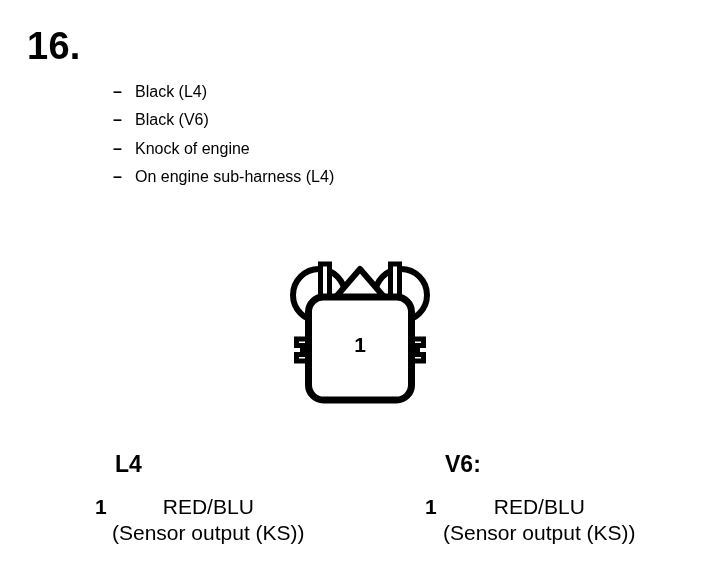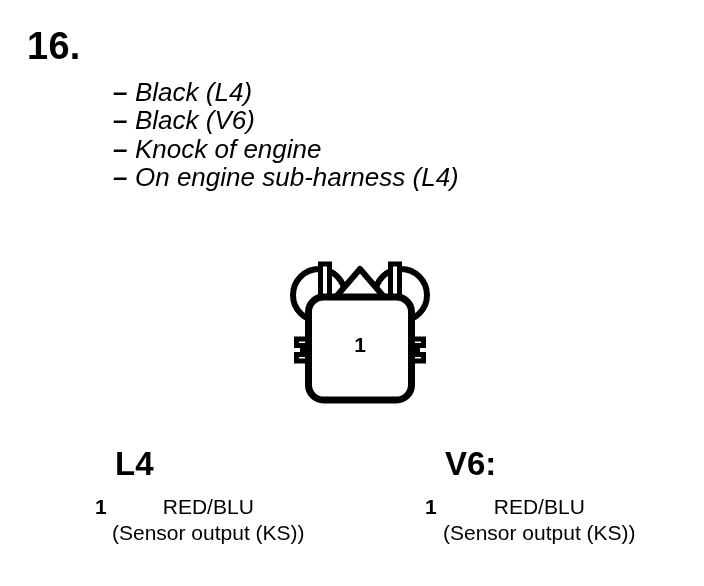--- a/index.html
+++ b/index.html
@@ -13,33 +13,33 @@
   .abs { position:absolute; }
 
   
   .section-number, .page-title {
     font-size:38px; font-weight:bold; line-height:38px; letter-spacing:0.3px; white-space:nowrap;
   }
   .section-number { left:27px; top:27px; }
   .page-title    { left:117px; top:27px; }
 
   
-  .notes { left:113px; top:78px; font-size:26px; line-height:28.4px;font-style:italic; }
+  .notes { left:113px; top:78px; font-size:16px; line-height:28.4px; }
   .note-line { white-space:nowrap; }
   .note-dash { display:inline-block; width:22px; font-weight:bold; }
 
   
   .connector-svg { left:285px; top:255px; }
   .connector-svg text {
     font-family:"Liberation Sans", sans-serif;
     font-size:21px; font-weight:bold;
   }
 
   
-  .pin-heading { font-size:33px; font-weight:bold; line-height:26px; white-space:nowrap; }
+  .pin-heading { font-size:23px; font-weight:bold; line-height:26px; white-space:nowrap; }
   .pin-heading.l4 { left:115px; top:451px; }
   .pin-heading.v6 { left:445px; top:451px; }
 
   .pin-row { display:flex; font-size:21px; line-height:25.5px; }
   .pin-row.l4 { left:95px;  top:494px; }
   .pin-row.v6 { left:425px; top:494px; }
   .pin-number { font-weight:bold; flex:0 0 auto; }
   .pin-row.l4 .pin-number { width:17px; }
   .pin-row.v6 .pin-number { width:18px; }
   .pin-text { white-space:nowrap;text-align:center; }

